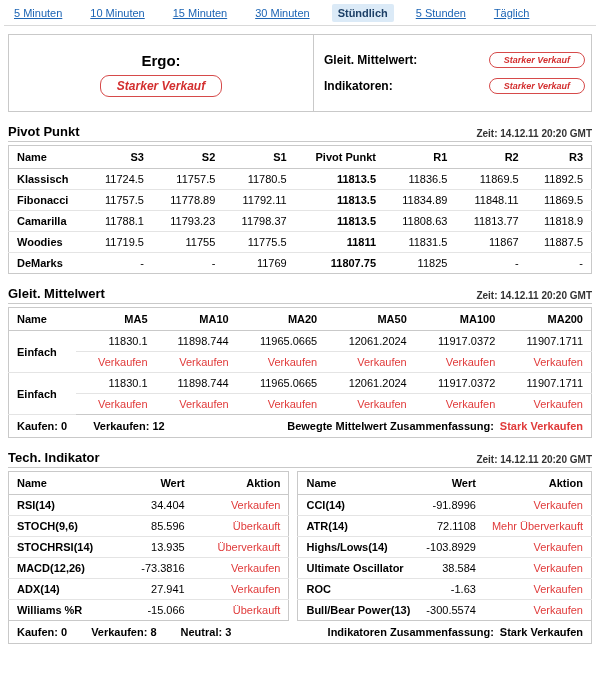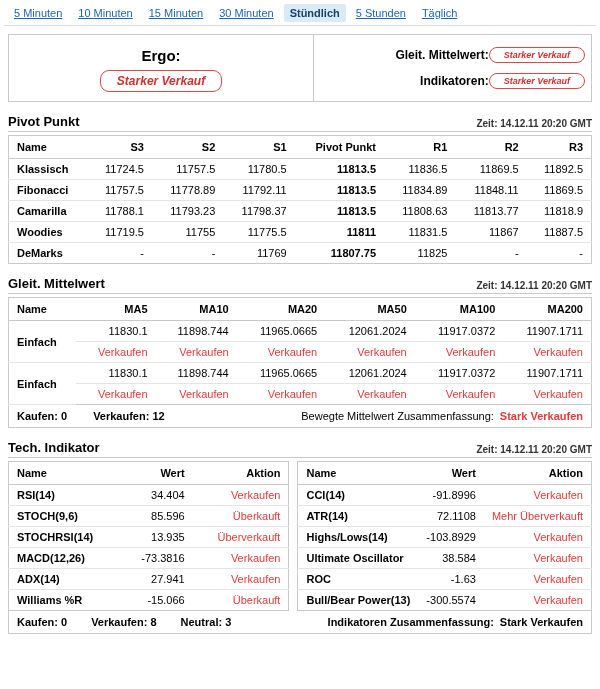--- a/index.html
+++ b/index.html
@@ -11,21 +11,21 @@
     background: #ffffff;
     font-family: "Liberation Sans", sans-serif;
     font-size: 11px;
     color: #000;
   }
   .page { padding: 0 4px; }
 
   
   .tabs {
     display: flex;
-    gap: 4px;
+    gap: 16px;
     padding: 4px 4px 3px 4px;
     border-bottom: 1px solid #d9d9d9;
     font-size: 11px;
   }
   .tab {
     padding: 3px 6px;
     color: #1c64b4;
     text-decoration: underline;
     cursor: pointer;
     white-space: nowrap;
@@ -37,21 +37,21 @@
     text-decoration: none;
     border-radius: 2px;
   }
 
   
   .summary-box {
     margin: 8px 4px 0 4px;
     border: 1px solid #c9c9c9;
     background: #fff;
     display: flex;
-    height: 68px;
+    height: 78px;
   }
   .summary-left {
     flex: 0 0 305px;
     border-right: 1px solid #c9c9c9;
     display: flex;
     flex-direction: column;
     align-items: center;
     justify-content: center;
     padding-top: 2px;
   }
@@ -72,21 +72,20 @@
   }
   .pill-lg { font-size: 12px; padding: 3px 16px; }
   .pill-sm { font-size: 9px; padding: 2px 14px; font-style: italic; }
   .summary-right {
     flex: 1;
     display: flex;
     flex-direction: column;
     justify-content: center;
     padding: 0 6px 0 10px;
     gap: 10px;
-    align-items: flex-end;
   }
   .sr-row {
     display: flex;
     align-items: center;
     justify-content: space-between;
   }
   .sr-label { font-size: 12px; font-weight: bold; }
 
   
   .sec-head {
@@ -141,21 +140,21 @@
     align-items: center;
     margin: 0 4px;
     border: 1px solid #c9c9c9;
     border-top: none;
     padding: 5px 8px;
     font-size: 11px;
     font-weight: bold;
     gap: 26px;
   }
   .footbar .spacer { flex: 1; }
-  .footbar .summary-lbl { font-weight: normal; }
+  .footbar .summary-lbl { font-weight: bold; }
   .footbar .summary-val { color: #e03a3a; font-weight: bold; }
 
   
   .ind-wrap {
     display: flex;
     gap: 8px;
     margin: 0 4px;
   }
   .ind-wrap table.data { margin: 0; width: 100%; }
   .ind-col { flex: 1 1 50%; }

